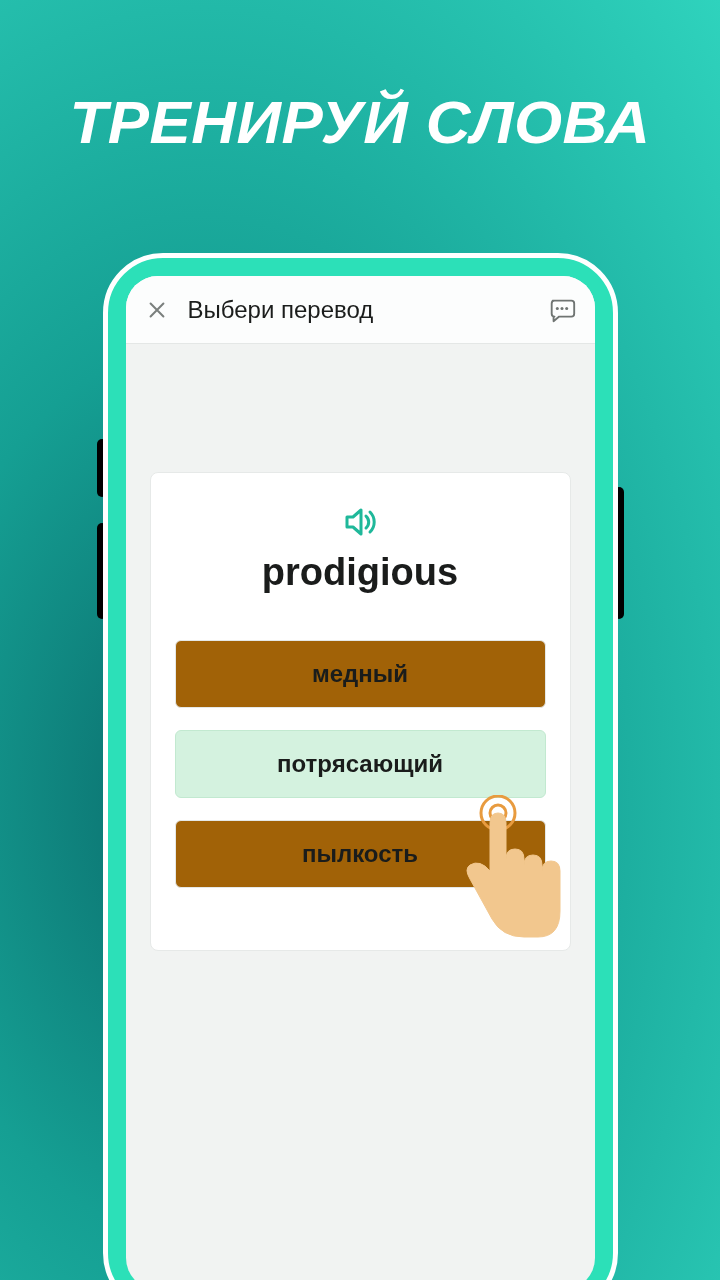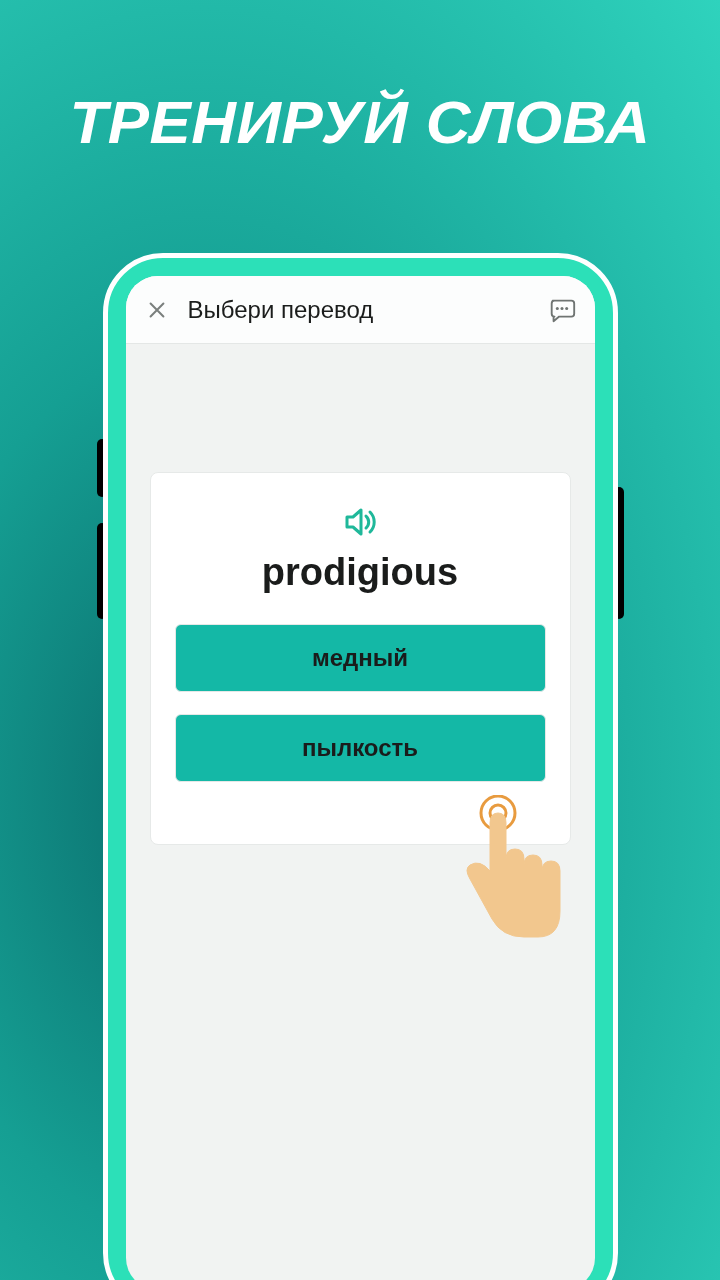--- a/index.html
+++ b/index.html
@@ -87,27 +87,27 @@
     .speaker-row {
       display: flex; justify-content: center;
       margin-bottom: 8px;
     }
     .speaker-icon { width: 42px; height: 42px; cursor: pointer; }
     .word-text {
       text-align: center;
       font-size: 38px;
       font-weight: 700;
       color: #1a1c1b;
-      margin-bottom: 30px;
+      margin-bottom: 46px;
     }
     .option-btn {
       display: block;
       width: 100%;
       height: 68px;
-      background: #14b8a6;
+      background: #a16207;
       border: 1px solid #e5e8e7;
       border-radius: 6px;
       font-size: 24px;
       font-weight: 600;
       color: #1a1c1b;
       margin-bottom: 22px;
       cursor: pointer;
     }
     .option-btn:last-child { margin-bottom: 0; }
     .option-btn.selected {
@@ -161,20 +161,21 @@
                 <svg viewBox="0 0 42 42" width="42" height="42">
                   <path d="M8 16 h6 l8 -7 v24 l-8 -7 h-6 z" fill="none" stroke="#1fb89a" stroke-width="3" stroke-linejoin="round"></path>
                   <path d="M27 15 a8 8 0 0 1 0 12" fill="none" stroke="#1fb89a" stroke-width="3" stroke-linecap="round"></path>
                   <path d="M31 11 a14 14 0 0 1 0 20" fill="none" stroke="#1fb89a" stroke-width="3" stroke-linecap="round"></path>
                 </svg>
               </div>
             </div>
             <div class="word-text">prodigious</div>
 
             <button class="option-btn">медный</button>
+            <button class="option-btn selected">потрясающий</button>
             <button class="option-btn">пылкость</button>
 
             <div class="hand-cursor">
               <svg viewBox="0 0 110 150" width="110" height="150">
                 <circle cx="32" cy="18" r="17" fill="none" stroke="#e89b3f" stroke-width="3"></circle>
                 <circle cx="32" cy="18" r="8" fill="none" stroke="#e89b3f" stroke-width="3"></circle>
                 <path d="M24 28
                          v48
                          q-10 -12 -20 -6
                          q-6 4 0 14

